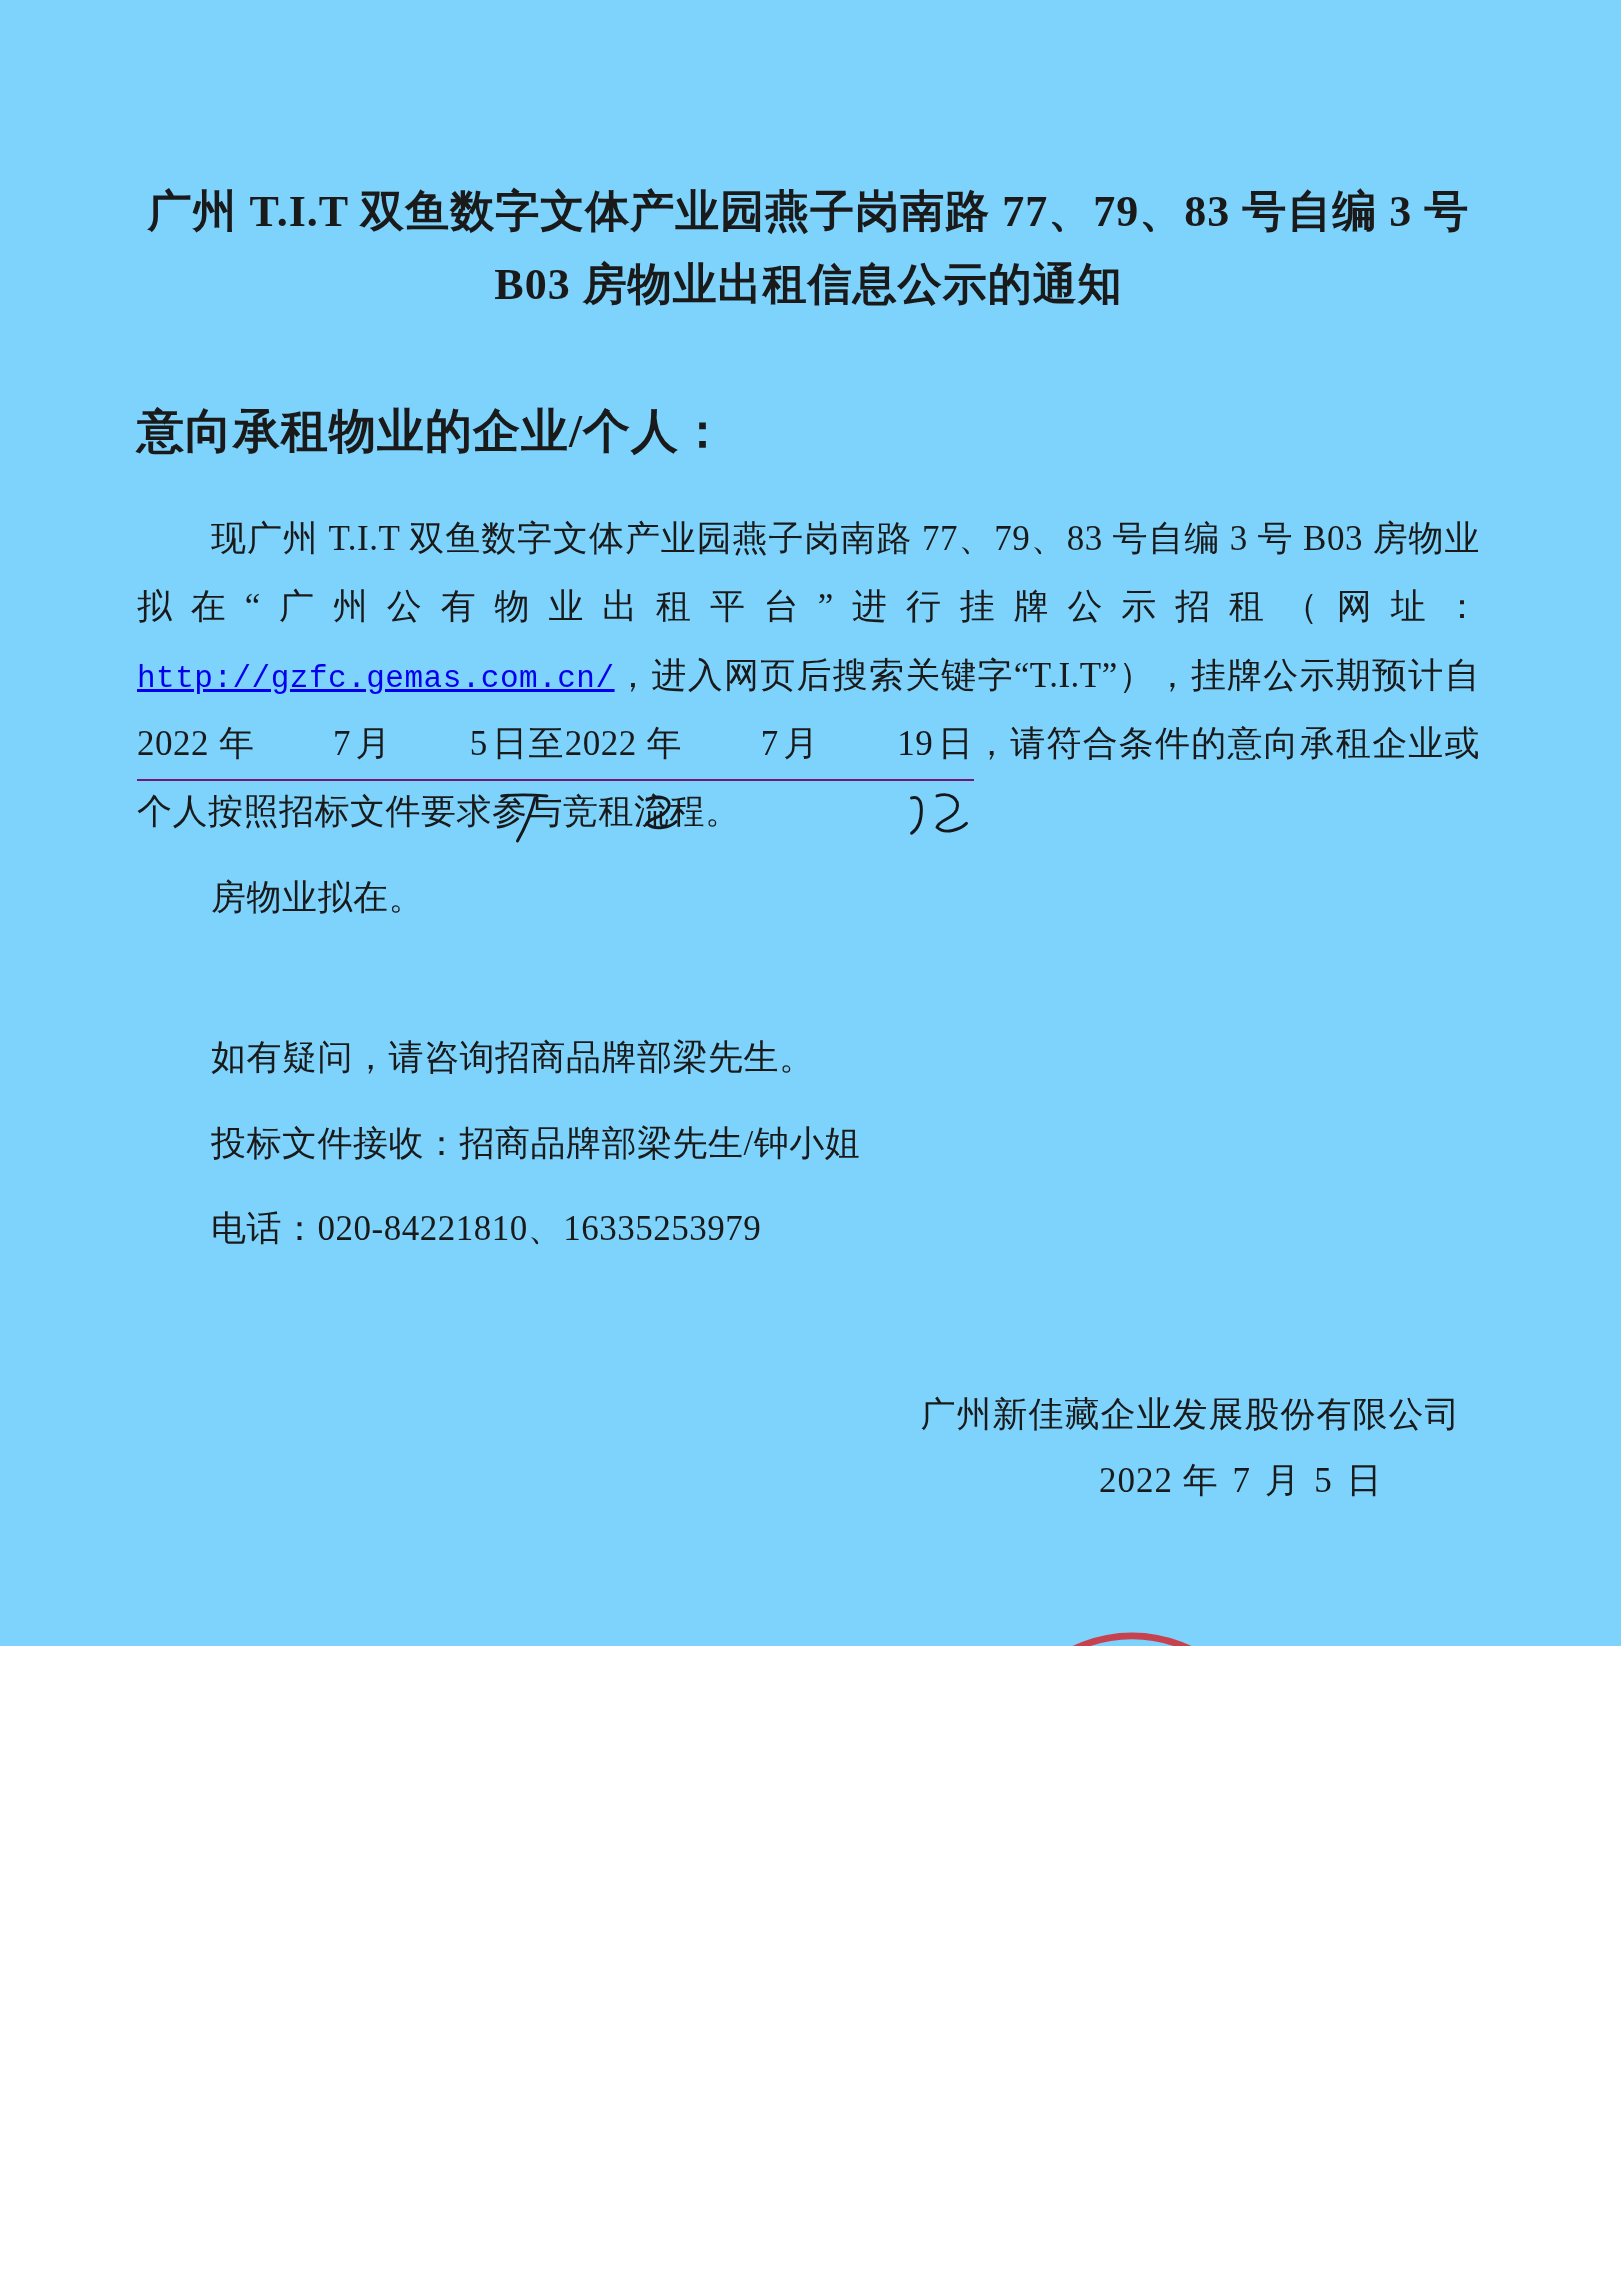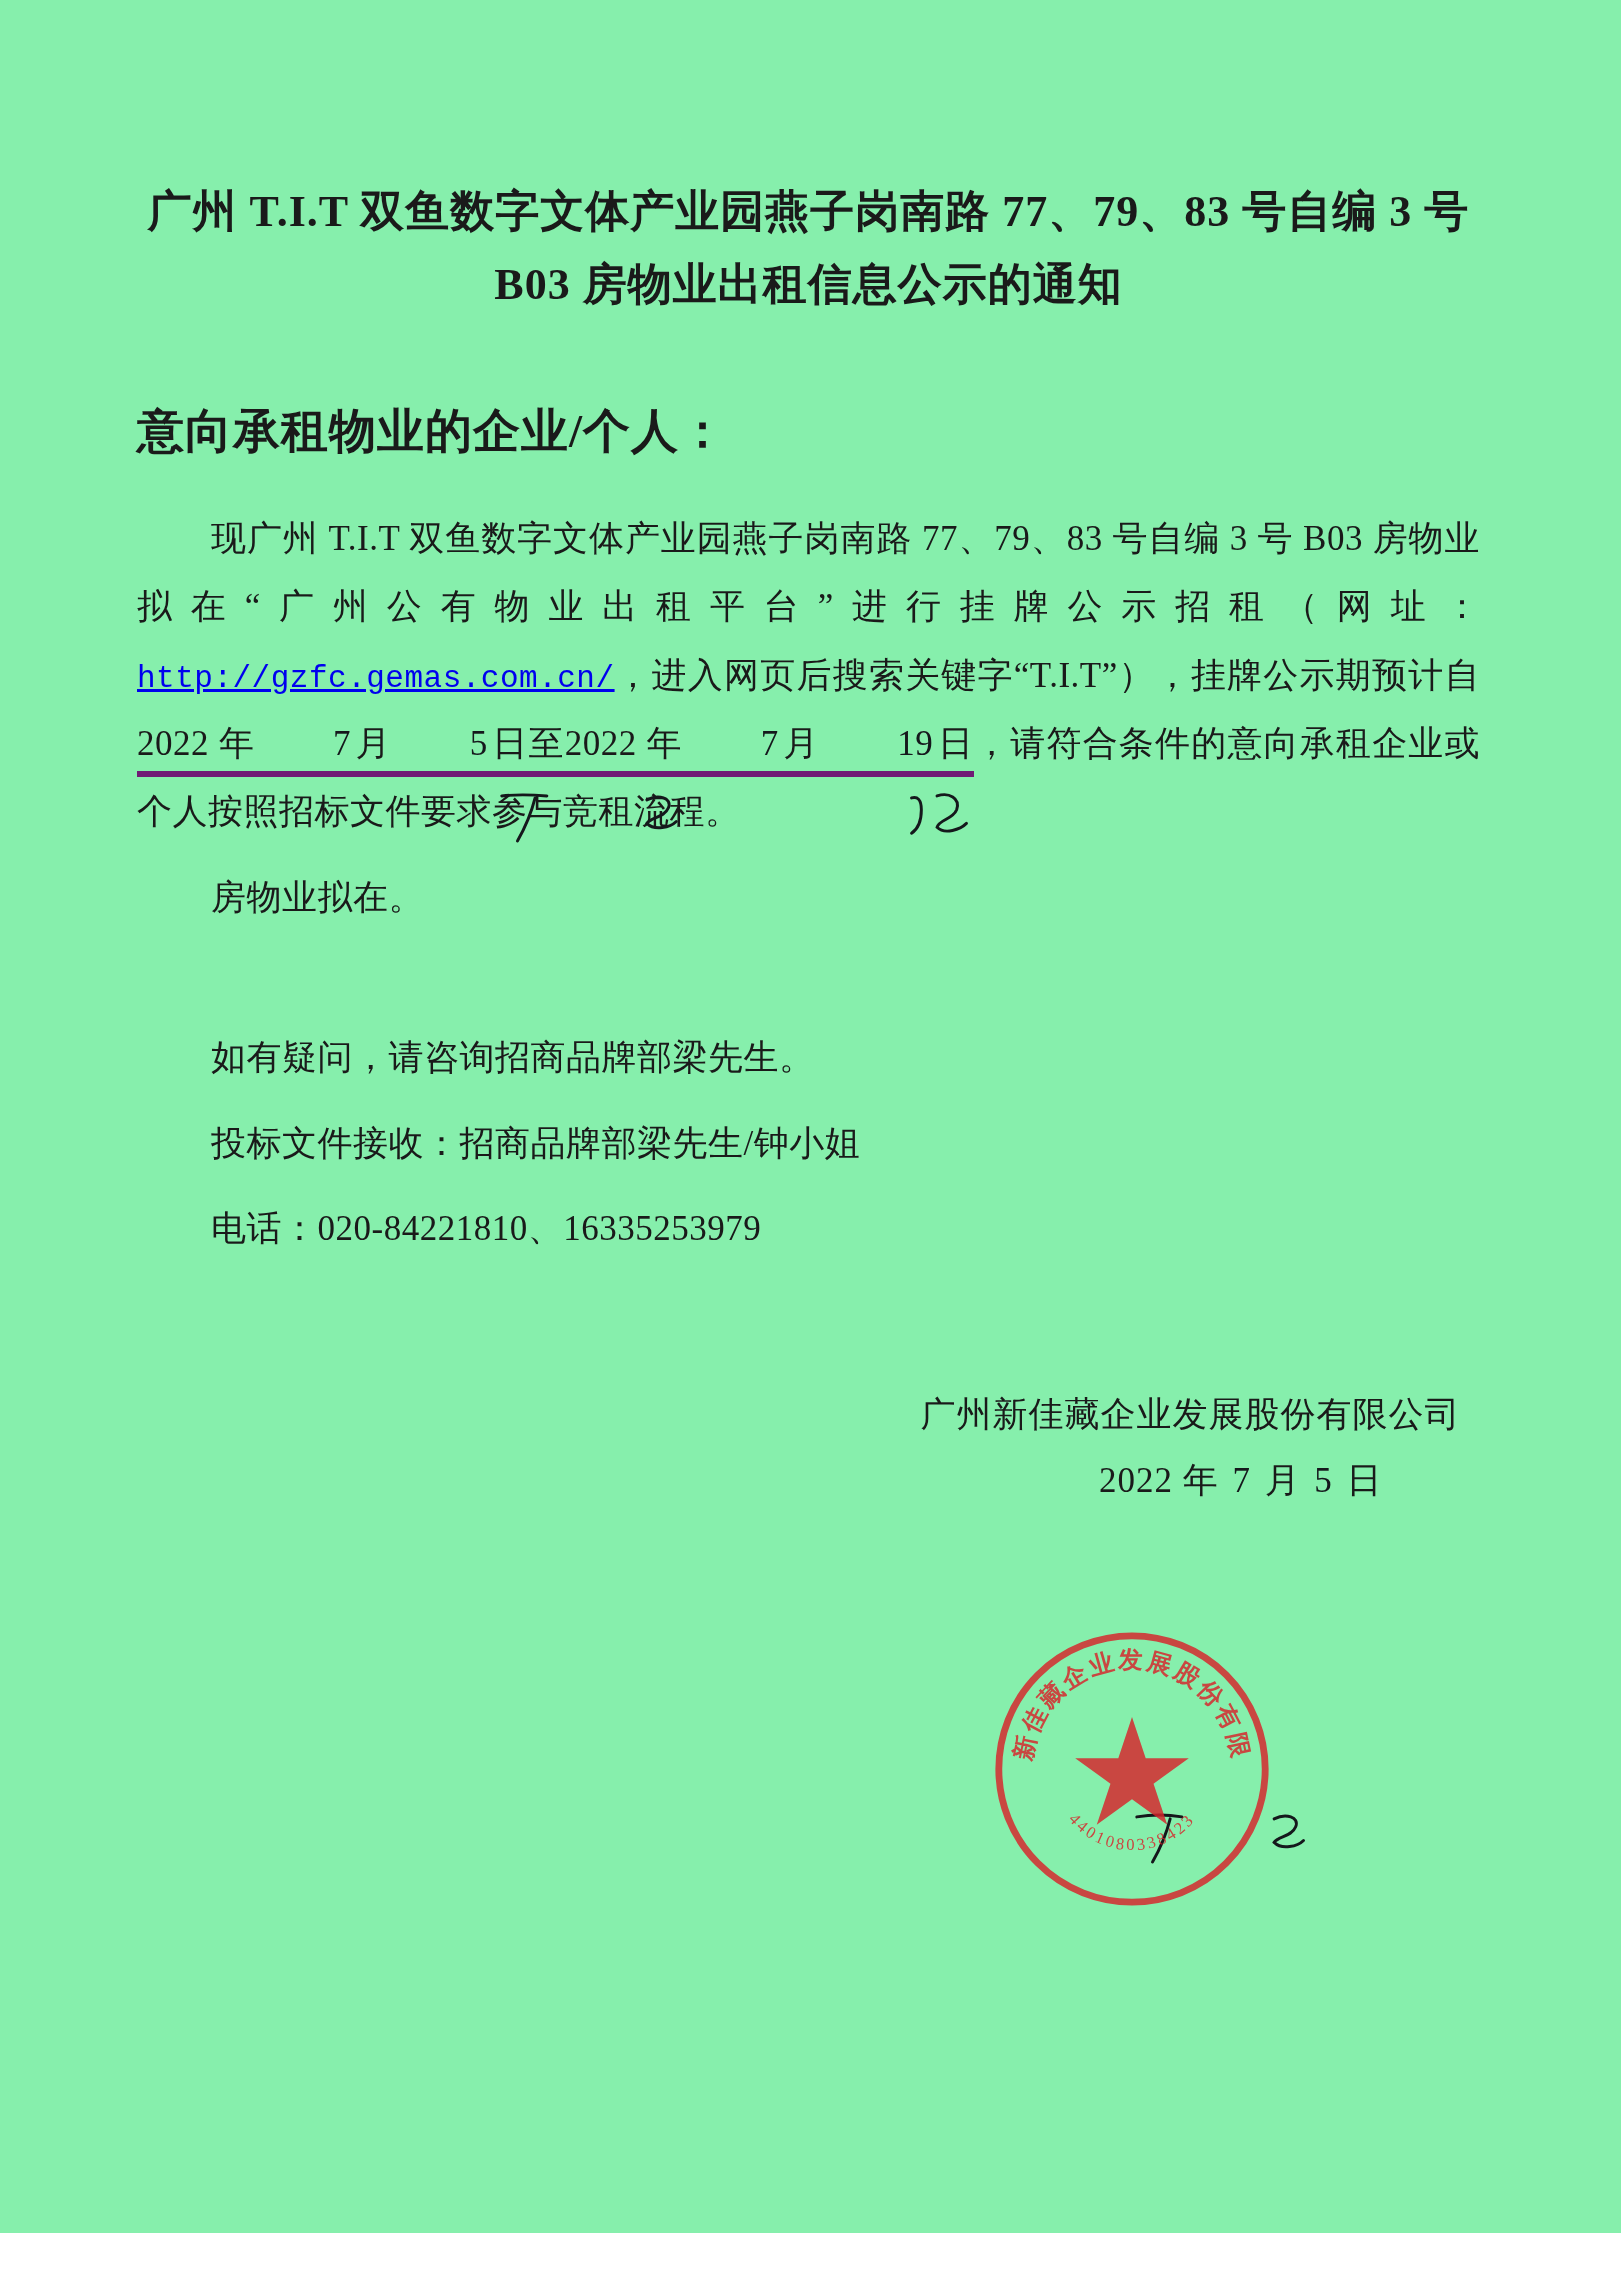--- a/index.html
+++ b/index.html
@@ -7,23 +7,23 @@
     padding: 0;
     background: #ffffff;
   }
   body {
     font-family: "Liberation Serif", "DejaVu Serif", serif;
     color: #1a1a1a;
   }
   .page {
     position: relative;
     width: 1621px;
-    height: 2233px;
+    height: 1646px;
     margin: 0 auto;
-    background: #86efac;
+    background: #7dd3fc;
     overflow: hidden;
   }
   .content {
     position: absolute;
     left: 137px;
     top: 176px;
     width: 1343px;
   }
   .doc-title {
     font-size: 44px;
@@ -59,22 +59,22 @@
   }
   .hand {
     font-family: "Liberation Serif", serif;
     color: #15181c;
     position: relative;
     display: inline-block;
     padding: 0 3.9px;
     font-size: 35px;
   }
   .dateline-ul {
-    border-bottom: 6px solid #701a75;
-    padding-bottom: 8px;
+    border-bottom: 2px solid #701a75;
+    padding-bottom: 16px;
   }
   .sign-block {
     margin-top: 118px;
     text-align: right;
     padding-right: 19.6px;
     position: relative;
     z-index: 1;
   }
   .sign-company {
     font-size: 35px;

